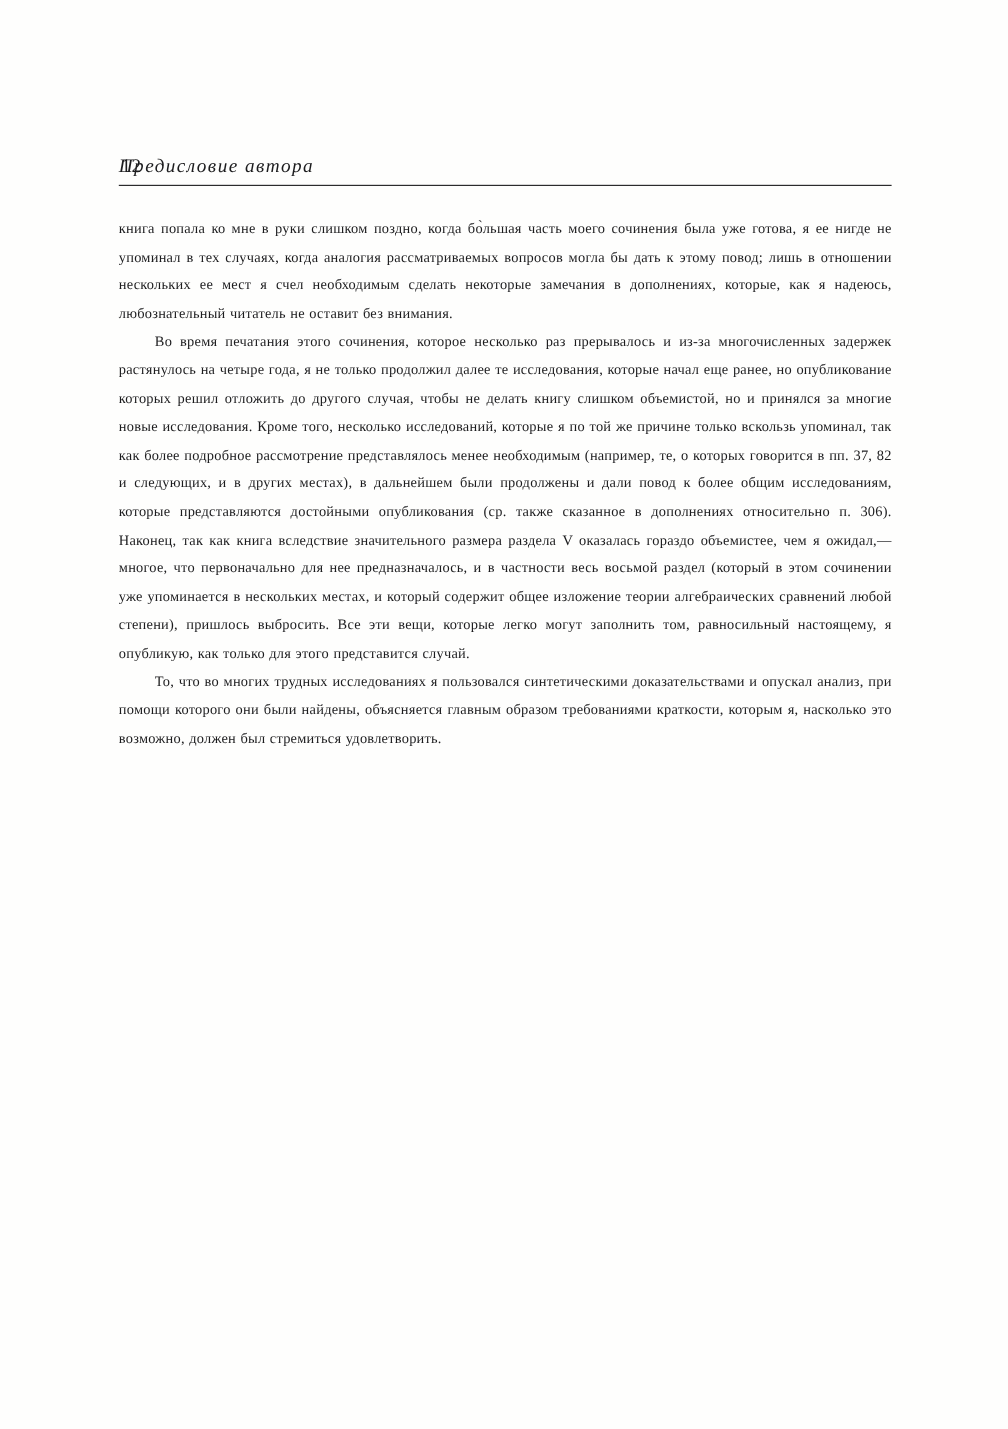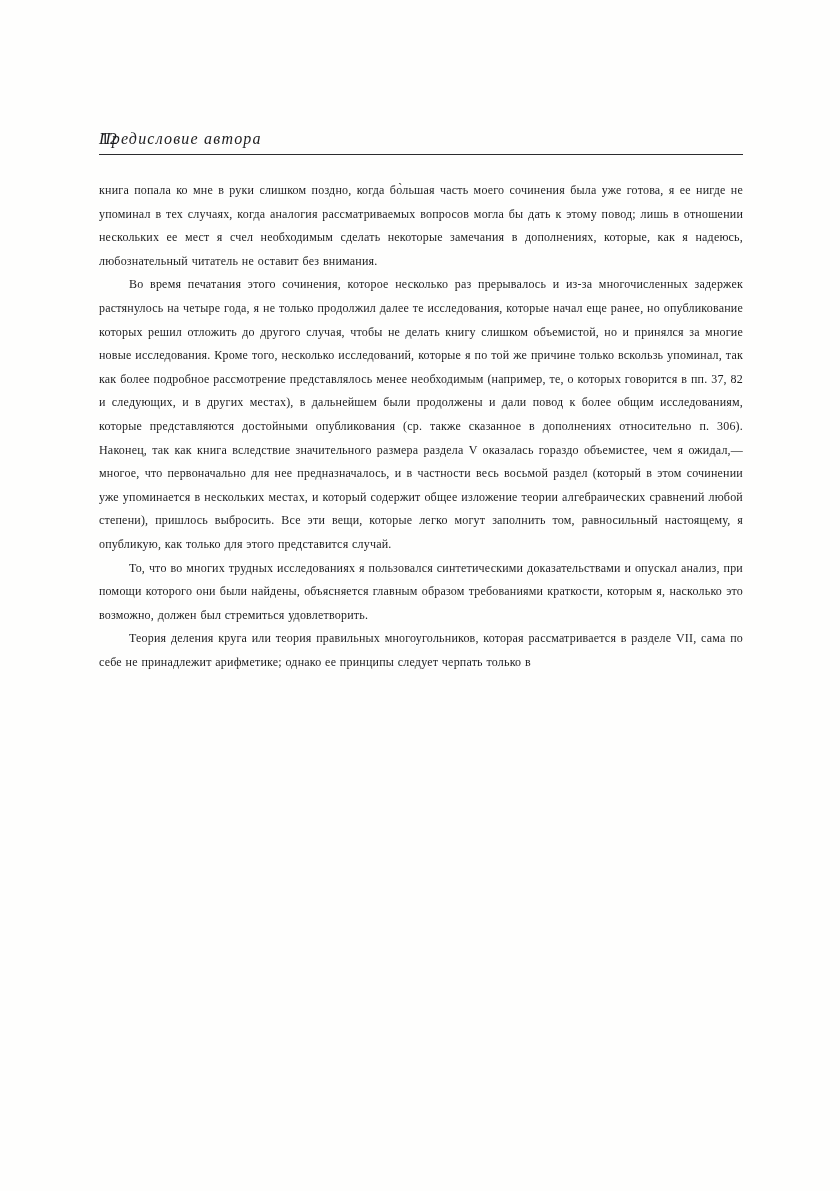--- a/index.html
+++ b/index.html
@@ -78,16 +78,15 @@
     <span class="pagenum">12</span>
     <span class="running-title">Предисловие автора</span>
   </header>
 
   <hr class="head-rule">
 
   <main class="body-text">
     <p class="para no-indent">книга попала ко мне в руки слишком поздно, когда бо̀льшая часть моего сочинения была уже готова, я ее нигде не упоминал в тех случаях, когда аналогия рассматриваемых вопросов могла бы дать к этому повод; лишь в отношении нескольких ее мест я счел необходимым сделать некоторые замечания в дополнениях, которые, как я надеюсь, любознательный читатель не оставит без внимания.</p>
     <p class="para">Во время печатания этого сочинения, которое несколько раз прерывалось и из-за многочисленных задержек растянулось на четыре года, я не только продолжил далее те исследования, которые начал еще ранее, но опубликование которых решил отложить до другого случая, чтобы не делать книгу слишком объемистой, но и принялся за многие новые исследования. Кроме того, несколько исследований, которые я по той же причине только вскользь упоминал, так как более подробное рассмотрение представлялось менее необходимым (например, те, о которых говорится в пп. 37, 82 и следующих, и в других местах), в дальнейшем были продолжены и дали повод к более общим исследованиям, которые представляются достойными опубликования (ср. также сказанное в дополнениях относительно п. 306). Наконец, так как книга вследствие значительного размера раздела V оказалась гораздо объемистее, чем я ожидал,— многое, что первоначально для нее предназначалось, и в частности весь восьмой раздел (который в этом сочинении уже упоминается в нескольких местах, и который содержит общее изложение теории алгебраических сравнений любой степени), пришлось выбросить. Все эти вещи, которые легко могут заполнить том, равносильный настоящему, я опубликую, как только для этого представится случай.</p>
     <p class="para">То, что во многих трудных исследованиях я пользовался синтетическими доказательствами и опускал анализ, при помощи которого они были найдены, объясняется главным образом требованиями краткости, которым я, насколько это возможно, должен был стремиться удовлетворить.</p>
-    <p class="para">Теория деления круга или теория правильных многоугольников, которая рассматривается в разделе VII, сама по себе не принадлежит арифметике; однако ее принципы следует черпать только в</p>
   </main>
 
 </div>
 
 </body></html>

